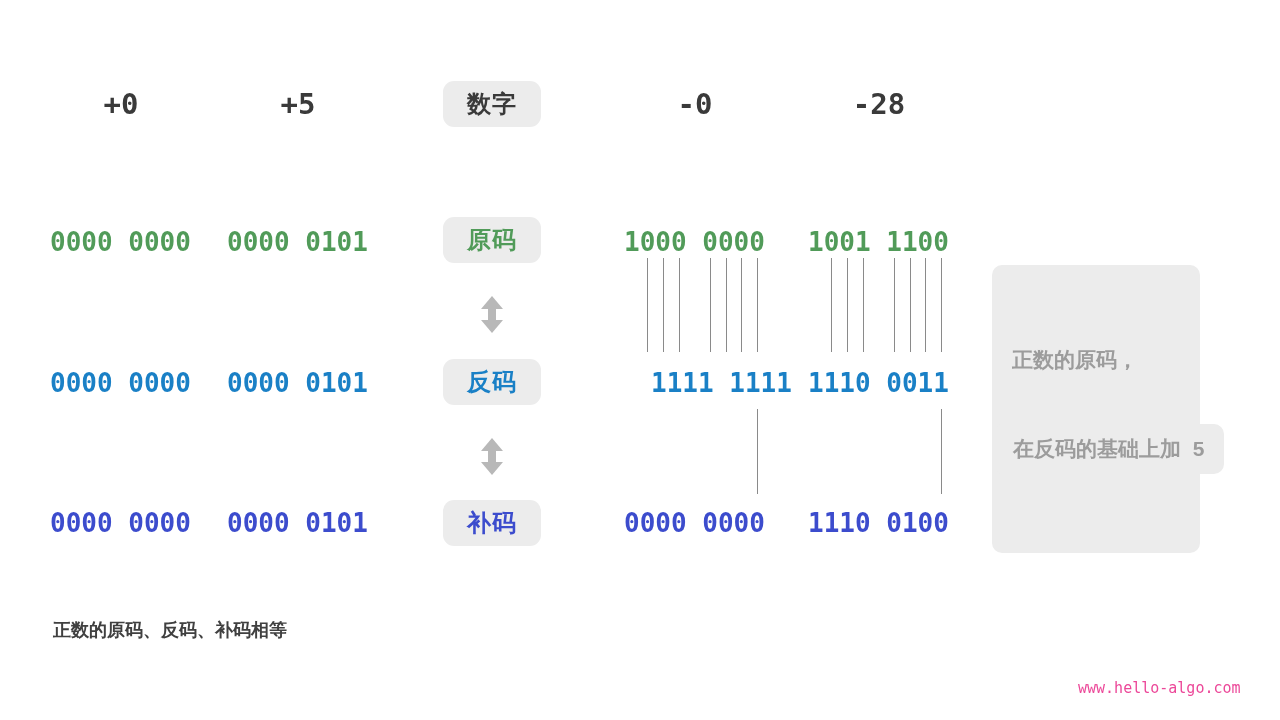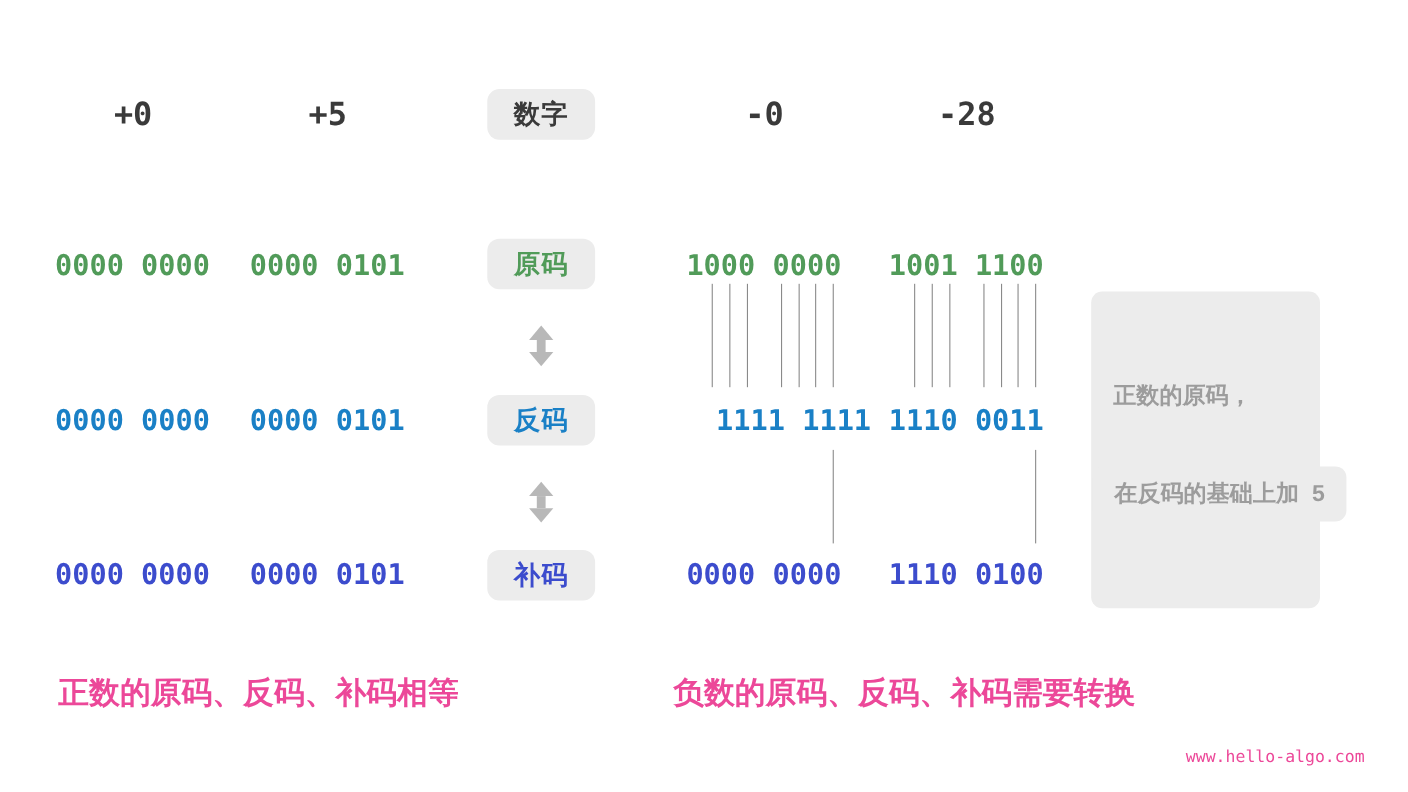--- a/index.html
+++ b/index.html
@@ -46,22 +46,22 @@
     border-left:11px solid transparent; border-right:11px solid transparent;
     border-top:13px solid #b8b8b8;
   }
   .note {
     position:absolute; background:#ececec; border-radius:10px;
     color:#9c9c9c; font-weight:bold; font-size:21px; line-height:33px;
     padding:12px 20px; white-space:pre;
   }
   .note.single { padding:8px 20px; line-height:34px; }
   .caption {
-    position:absolute; top:617px; font-size:28px; line-height:26px;
-    font-weight:bold; color:#ec4899; white-space:pre;
+    position:absolute; top:617px; font-size:18px; line-height:26px;
+    font-weight:bold; color:#404040; white-space:pre;
   }
   .watermark {
     position:absolute; left:1078px; top:679px;
     font-family:"DejaVu Sans Mono", monospace; font-size:15px;
     color:#ec4899; white-space:pre;
   }
 </style>
 </head>
 <body>
 
@@ -130,17 +130,16 @@
     <div class="head-down"></div>
   </div>
 
   <div class="note" style="left:992px; top:265px;">
     <div>正数的原码，</div>
     <div>对其余所有位取反</div>
   </div>
   <div class="note single" style="left:993px; top:424px;">在反码的基础上加  5</div>
 
   <div class="caption" style="left:53px;">正数的原码、反码、补码相等</div>
-  <div class="caption" style="left:612px;">负数的原码、反码、补码需要转换</div>
 
   <div class="watermark">www.hello-algo.com</div>
 
 </div>
 
 </body></html>

